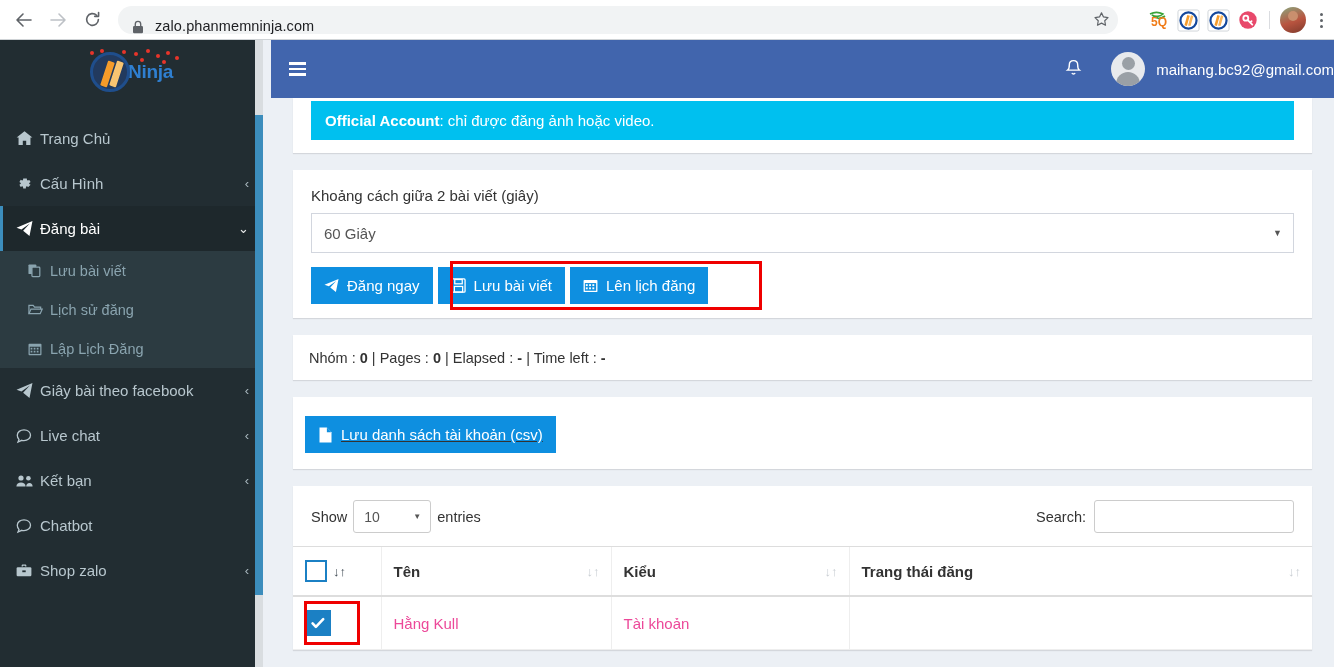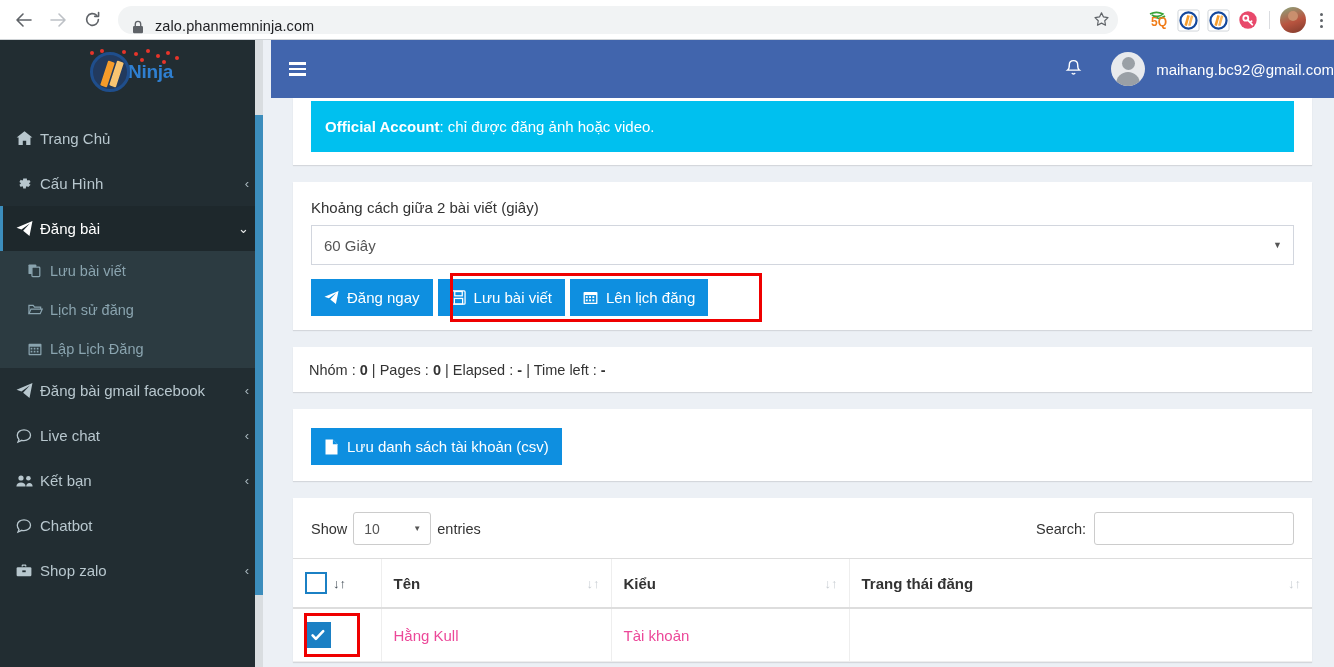--- a/index.html
+++ b/index.html
@@ -201,21 +201,21 @@
     background: #fff;
     border-top: 3px solid transparent;
     margin: 0 22px 17px 22px;
     box-shadow: 0 1px 1px rgba(0,0,0,.1);
   }
   .box-first { margin-top: 0; }
   .box-body { padding: 14px 18px; }
 
   .alert-info {
     background: #00c0ef; color: #fff;
-    padding: 17px 14px; font-size: 15px;
+    padding: 11px 14px; font-size: 15px;
     margin: 0;
   }
   .alert-info b { font-weight: bold; }
 
   .form-label { font-size: 15px; color: #333; margin-bottom: 9px; display: block; }
   .form-select {
     width: 100%; height: 40px;
     border: 1px solid #d2d6de; background: #fff;
     font-size: 15px; color: #555;
     padding: 0 12px; display: flex; align-items: center;
@@ -495,21 +495,21 @@
           <span class="mi-label">Lập Lịch Đăng</span>
         </div>
       </div>
 
       <div class="menu-item">
         <span class="mi-icon">
           <svg width="17" height="17" viewBox="0 0 16 16" fill="currentColor">
               <path d="M15.5 1L0.5 7.3l4.6 1.6L13 3.3 6.7 10l6 5z"></path>
             </svg>
         </span>
-        <span class="mi-label">Đăng bài gmail facebook</span>
+        <span class="mi-label">Giây bài theo facebook</span>
         <span class="mi-arrow">‹</span>
       </div>
 
       <div class="menu-item">
         <span class="mi-icon">
           <svg width="16" height="16" viewBox="0 0 16 16" fill="none" stroke="currentColor" stroke-width="1.3">
               <path d="M14.5 7.2c0 3-2.9 5.4-6.5 5.4-.8 0-1.5-.1-2.2-.3L2 14l1-2.6C1.9 10.3 1.3 8.8 1.3 7.2 1.3 4.2 4.2 1.8 8 1.8s6.5 2.4 6.5 5.4z"></path>
             </svg>
         </span>
         <span class="mi-label">Live chat</span>
@@ -629,21 +629,21 @@
         </div>
       </div>
 
       <div class="status-box">
         <div class="status-text">
           <span>Nhóm : </span><b>0</b><span> | Pages : </span><b>0</b><span> | Elapsed : </span><b>-</b><span> | Time left : </span><b>-</b>
         </div>
       </div>
 
       <div class="box">
-        <div class="box-body" style="padding:16px 18px;">
+        <div class="box-body" style="padding:16px 12px;text-decoration:underline;">
           <button class="btn">
             <svg width="15" height="16" viewBox="0 0 14 16" fill="#fff">
                 <path d="M1 0.6h7.4L13 5.2V15.4H1z"></path>
                 <path d="M8.4 0.6V5.2H13" fill="#0e8fe0"></path>
               </svg>
             <span>Lưu danh sách tài khoản (csv)</span>
           </button>
         </div>
       </div>
 

